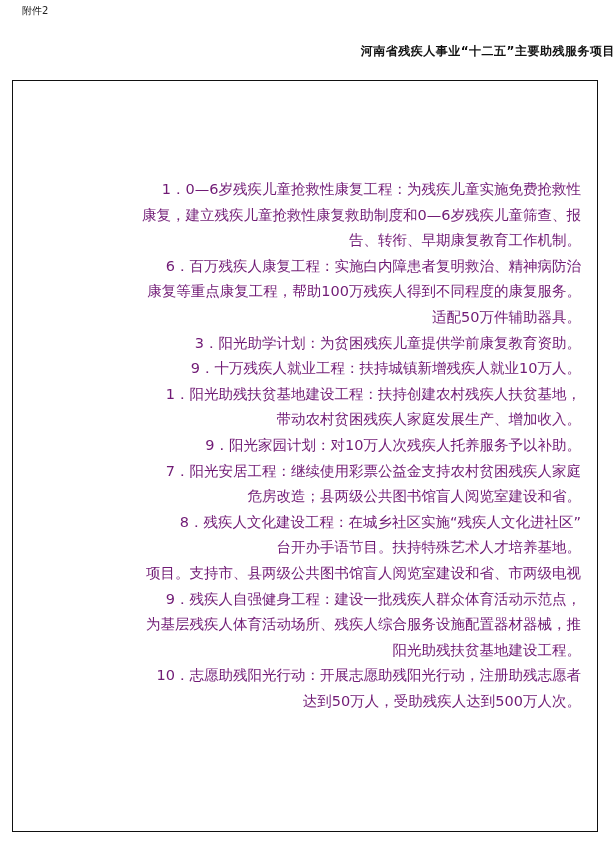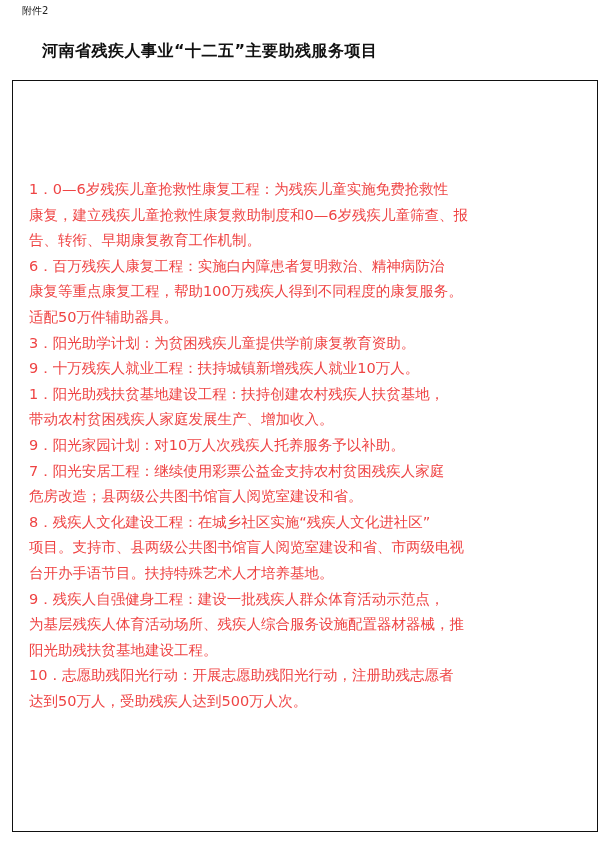--- a/index.html
+++ b/index.html
@@ -21,22 +21,22 @@
       top: 2px;
       font-size: 10px;
       line-height: 18px;
       color: #222;
     }
     .doc-title {
       position: absolute;
       left: 0;
       width: 615px;
       top: 40px;
-      text-align: left;
-      font-size: 16px;
+      text-align: right;
+      font-size: 12px;
       font-weight: bold;
       line-height: 22px;
       letter-spacing: 0.5px;
       color: #111;
       padding-left: 42px;
       box-sizing: border-box;
     }
     .content-box {
       position: absolute;
       left: 12px;
@@ -46,24 +46,24 @@
       border: 1.5px solid #111;
       box-sizing: border-box;
     }
     .items {
       position: absolute;
       left: 0;
       top: 96px;
       width: 100%;
     }
     .item {
-      text-align: left;
+      text-align: right;
       font-size: 14.5px;
       line-height: 25.6px;
-      color: #ef4444;
+      color: #701a75;
       margin: 0;
       padding: 0 16px;
     }
     .item .line {
       display: block;
       white-space: nowrap;
     }
   </style>
 </head>
 <body>
@@ -96,22 +96,22 @@
     </p>
     <p class="item">
       <span class="line">9．阳光家园计划：对10万人次残疾人托养服务予以补助。</span>
     </p>
     <p class="item">
       <span class="line">7．阳光安居工程：继续使用彩票公益金支持农村贫困残疾人家庭</span>
       <span class="line">危房改造；县两级公共图书馆盲人阅览室建设和省。</span>
     </p>
     <p class="item">
       <span class="line">8．残疾人文化建设工程：在城乡社区实施“残疾人文化进社区”</span>
+      <span class="line">台开办手语节目。扶持特殊艺术人才培养基地。</span>
       <span class="line">项目。支持市、县两级公共图书馆盲人阅览室建设和省、市两级电视</span>
-      <span class="line">台开办手语节目。扶持特殊艺术人才培养基地。</span>
     </p>
     <p class="item">
       <span class="line">9．残疾人自强健身工程：建设一批残疾人群众体育活动示范点，</span>
       <span class="line">为基层残疾人体育活动场所、残疾人综合服务设施配置器材器械，推</span>
       <span class="line">阳光助残扶贫基地建设工程。</span>
     </p>
     <p class="item">
       <span class="line">10．志愿助残阳光行动：开展志愿助残阳光行动，注册助残志愿者</span>
       <span class="line">达到50万人，受助残疾人达到500万人次。</span>
     </p>

